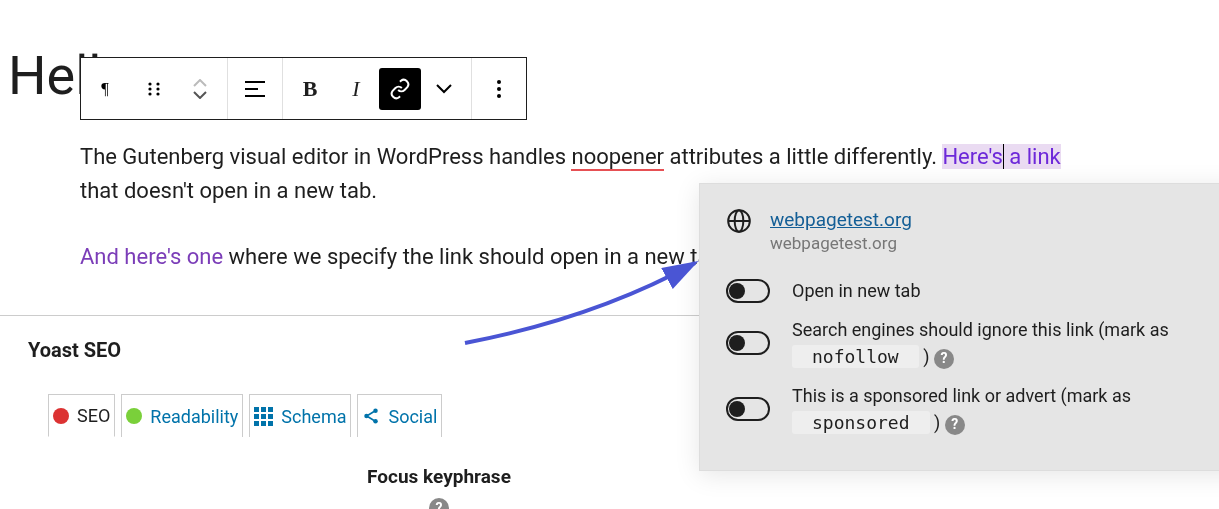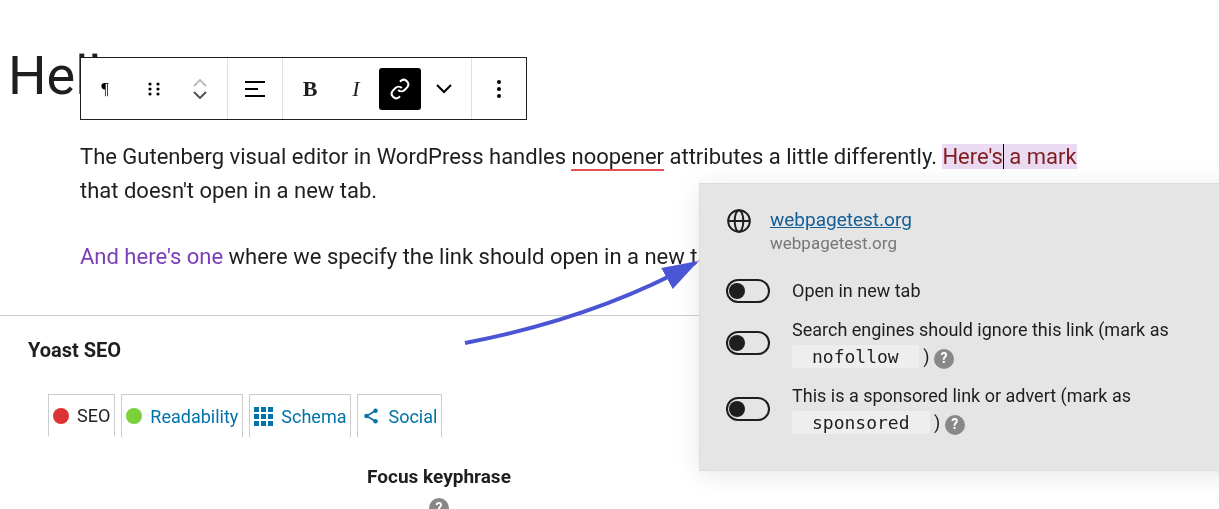--- a/index.html
+++ b/index.html
@@ -29,21 +29,21 @@
     background: #000; color: #fff; border-radius: 3px; width: 42px; height: 42px;
   }
   .tb-updown { display: flex; flex-direction: column; align-items: center; font-size: 12px; color: #aaa; line-height: 1; gap:4px;}
   .paragraph {
     position: absolute; left: 80px; width: 1010px;
     font-size: 22px; line-height: 1.55; color: #1e1e1e;
   }
   .p1 { top: 140px; }
   .p2 { top: 240px; }
   .underline-red { border-bottom: 2px solid #e65054; }
-  .hl-link { background: #eadbf2; color: #7f1d1d; }
+  .hl-link { background: #eadbf2; color: #6d28d9; }
   .cursor-mark { border-right: 1px solid #000; }
   .purple-link { color: #7b3db8; }
   .yoast-panel {
     position: absolute; top: 315px; left: 0; width: 828px;
     border-top: 1px solid #ccc; padding-top: 22px;
   }
   .yoast-title { font-size: 20px; font-weight: 700; margin-left: 28px; }
   .yoast-tabs { display: flex; gap: 6px; margin: 32px 0 0 48px; }
   .ytab {
     display: flex; align-items: center; gap: 8px;
@@ -148,21 +148,21 @@
       <svg width="6" height="20" viewBox="0 0 6 20">
           <circle cx="3" cy="3" r="2"></circle>
           <circle cx="3" cy="10" r="2"></circle>
           <circle cx="3" cy="17" r="2"></circle>
         </svg>
     </button>
   </div>
 </div>
 
 <div class="paragraph p1">
-  <span>The Gutenberg visual editor in WordPress handles </span><span class="underline-red">noopener</span><span> attributes a little differently. </span><span class="hl-link cursor-mark">Here's</span><span class="hl-link"> a mark</span><span> that doesn't open in a new tab.</span>
+  <span>The Gutenberg visual editor in WordPress handles </span><span class="underline-red">noopener</span><span> attributes a little differently. </span><span class="hl-link cursor-mark">Here's</span><span class="hl-link"> a link</span><span> that doesn't open in a new tab.</span>
 </div>
 
 <div class="paragraph p2">
   <span class="purple-link">And here's one</span><span> where we specify the link should open in a new tab.</span>
 </div>
 
 <div class="yoast-panel">
   <div class="yoast-title">Yoast SEO</div>
 
   <div class="yoast-tabs">

